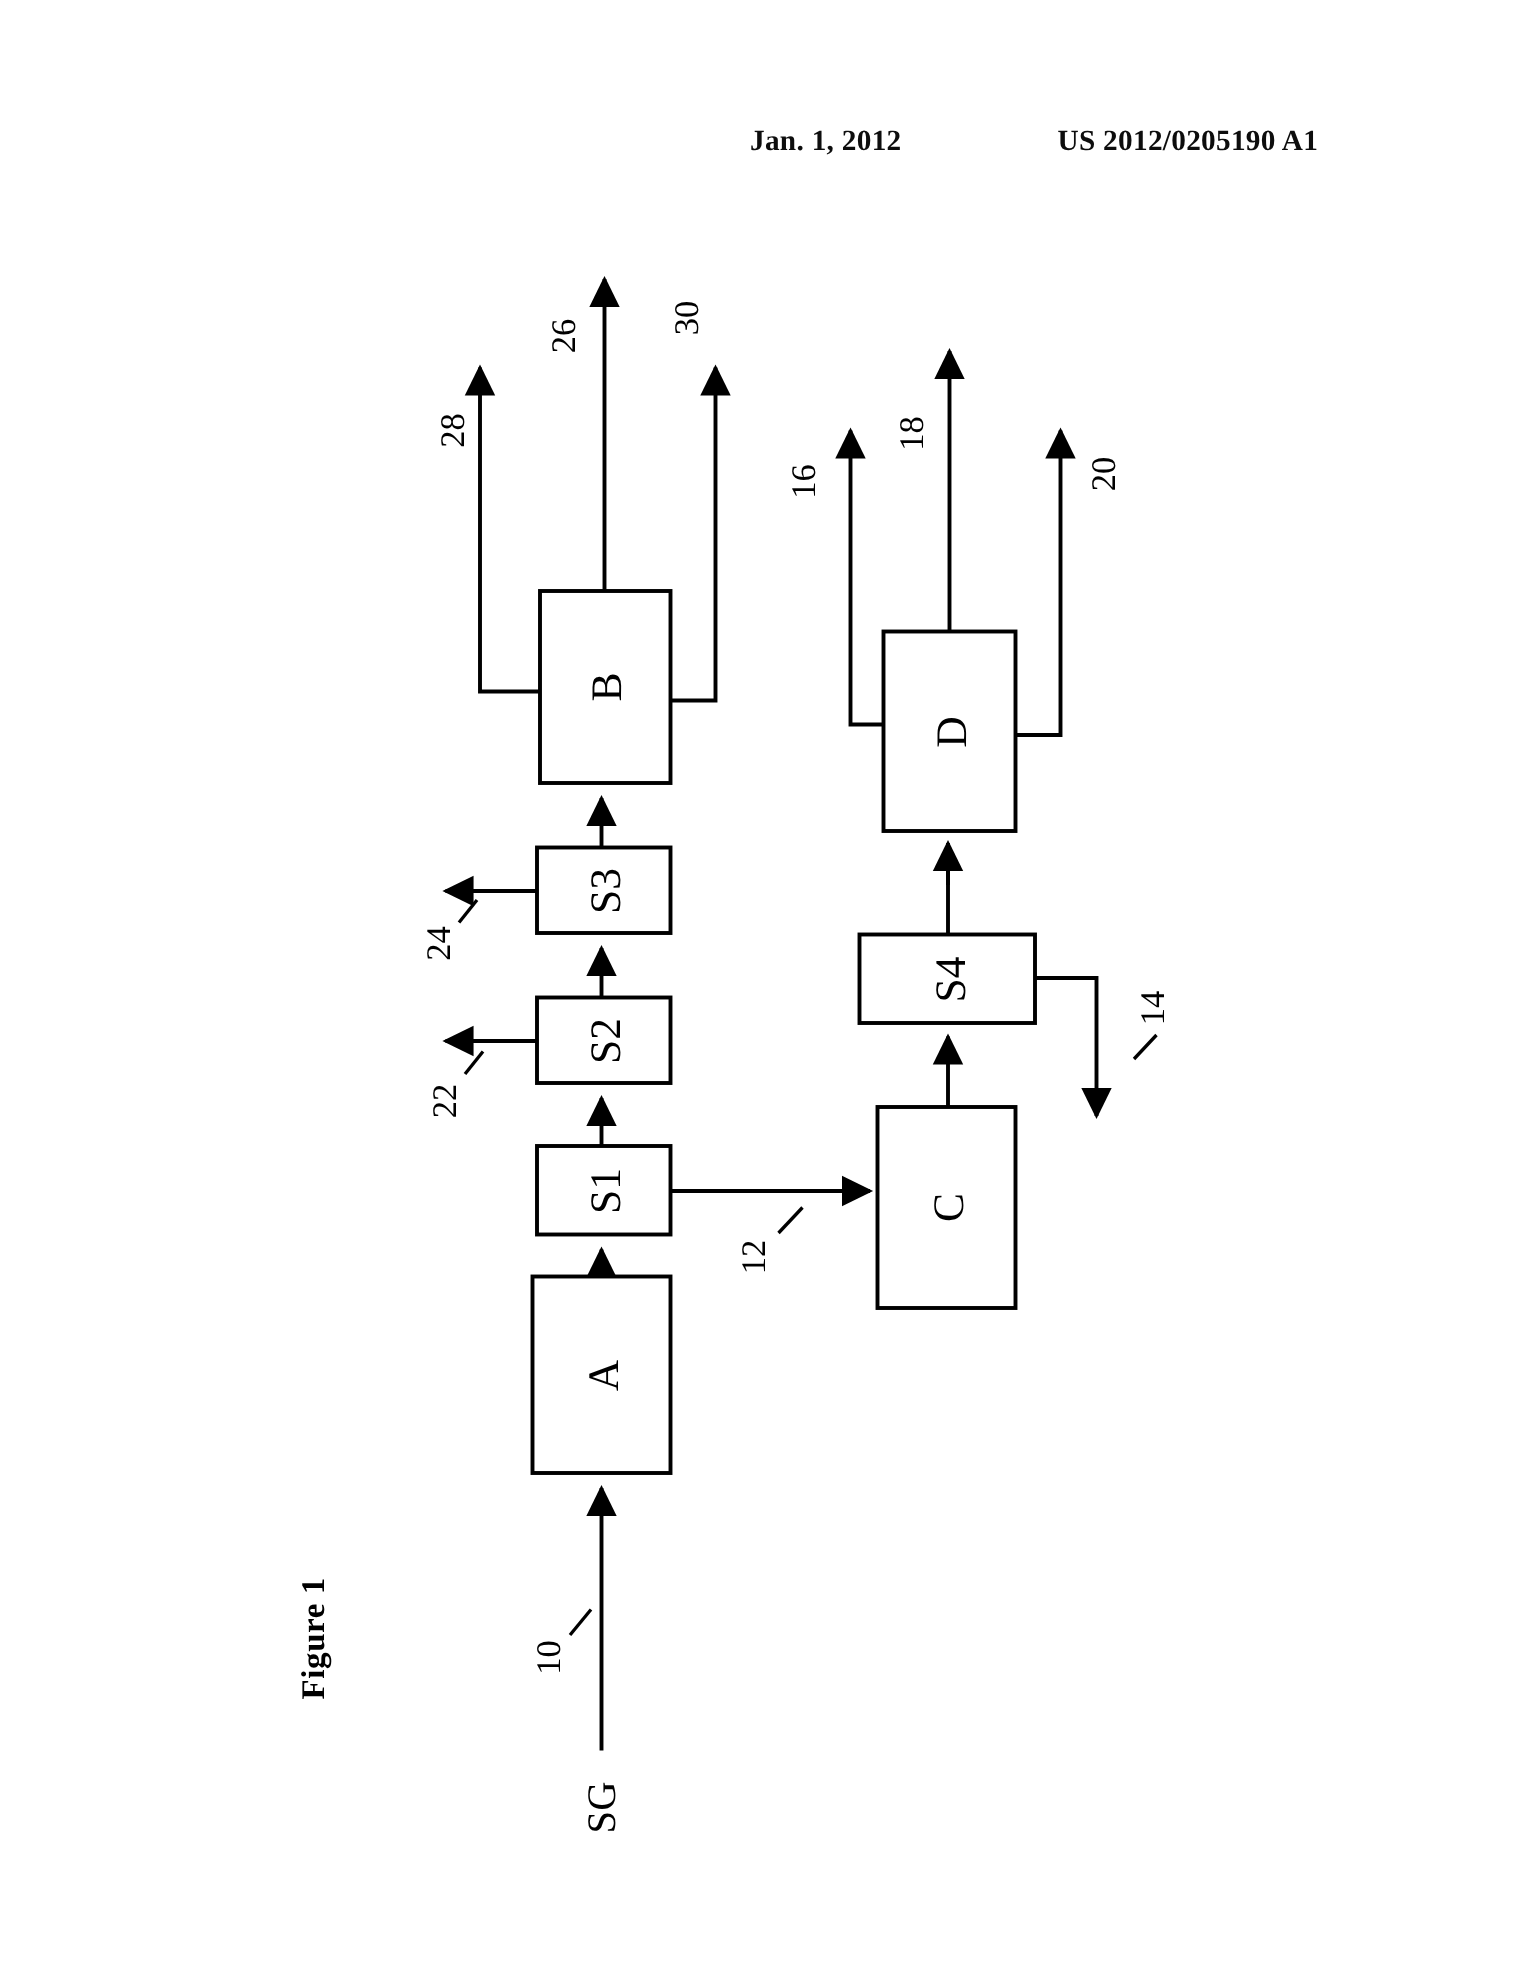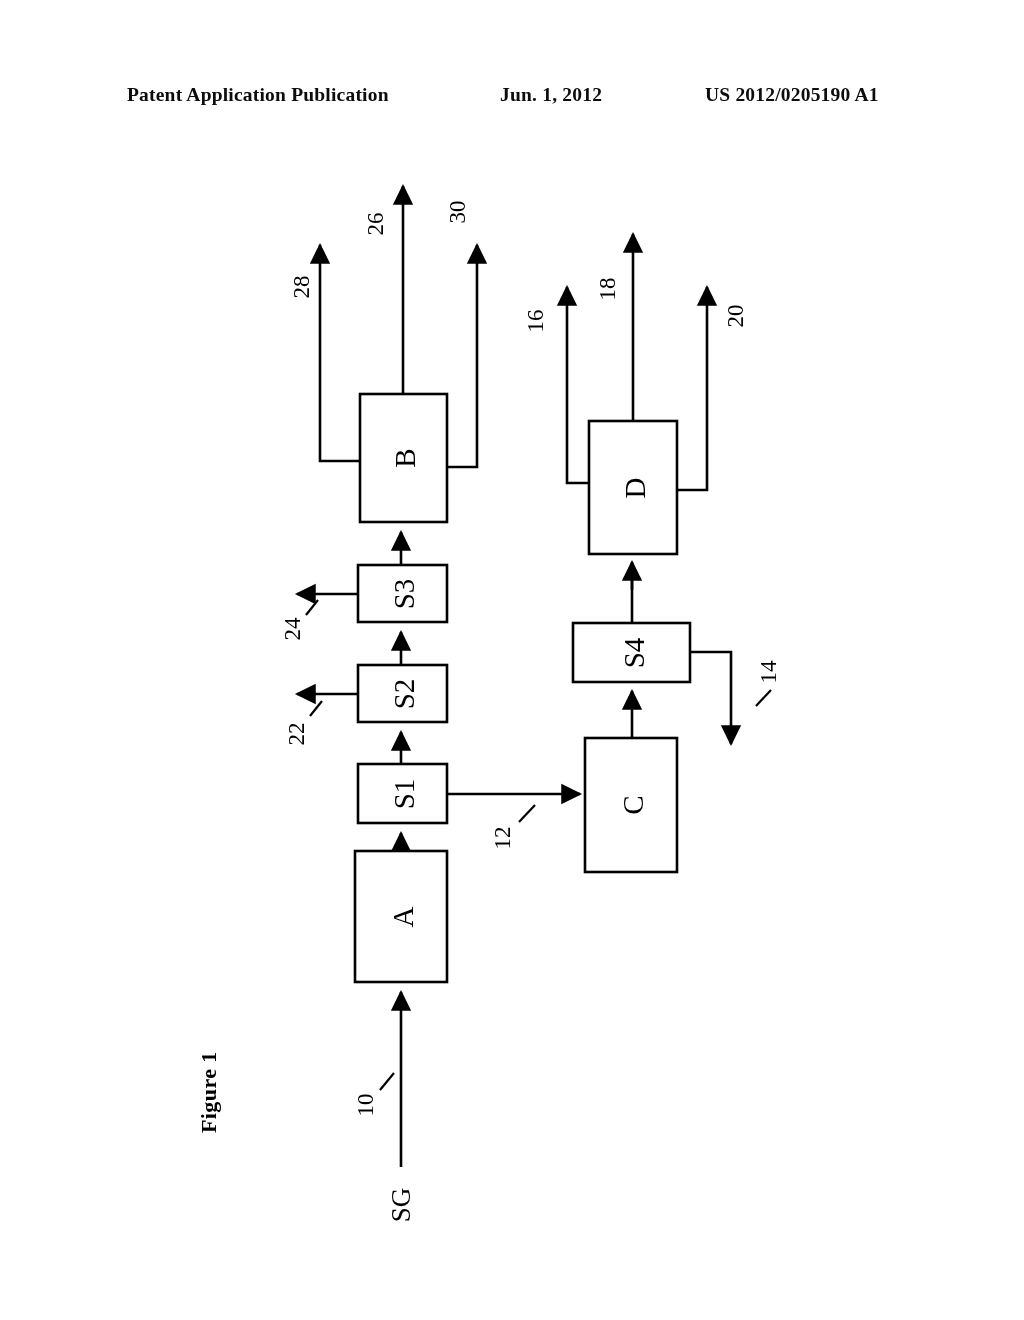--- a/index.html
+++ b/index.html
@@ -82,22 +82,21 @@
   }
   .stream-label {
     font-size: 27px;
     font-weight: 400;
   }
 </style>
 </head>
 <body>
 
 <div id="page-header">
-  <div class="hdr" id="hdr-left">Patent Application Publication</div>
-  <div class="hdr" id="hdr-mid">Jun. 1, 2012</div>
+  <div class="hdr" id="hdr-mid">Jan. 1, 2012</div>
   <div class="hdr" id="hdr-right">US 2012/0205190 A1</div>
 </div>
 
 <div id="figure-caption">Figure 1</div>
 
 <div id="diagram">
 
   <svg width="1024" height="1320" viewBox="0 0 1024 1320">
     <defs>
       <marker id="ah" markerWidth="9" markerHeight="9" refX="7.2" refY="4.5" orient="auto" markerUnits="strokeWidth">

